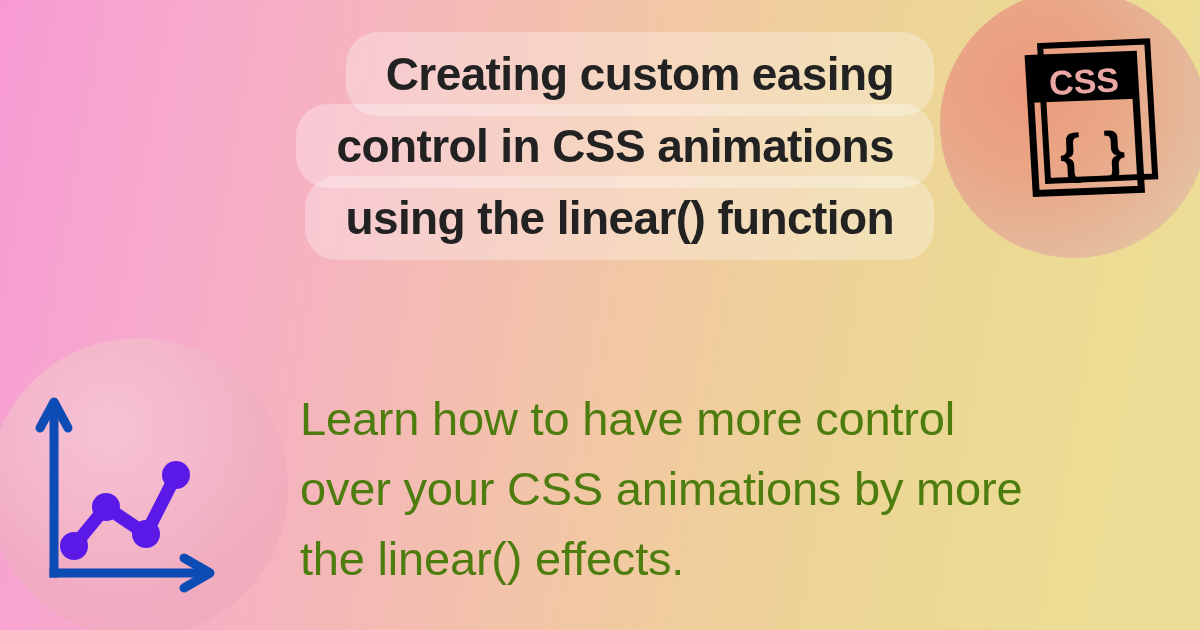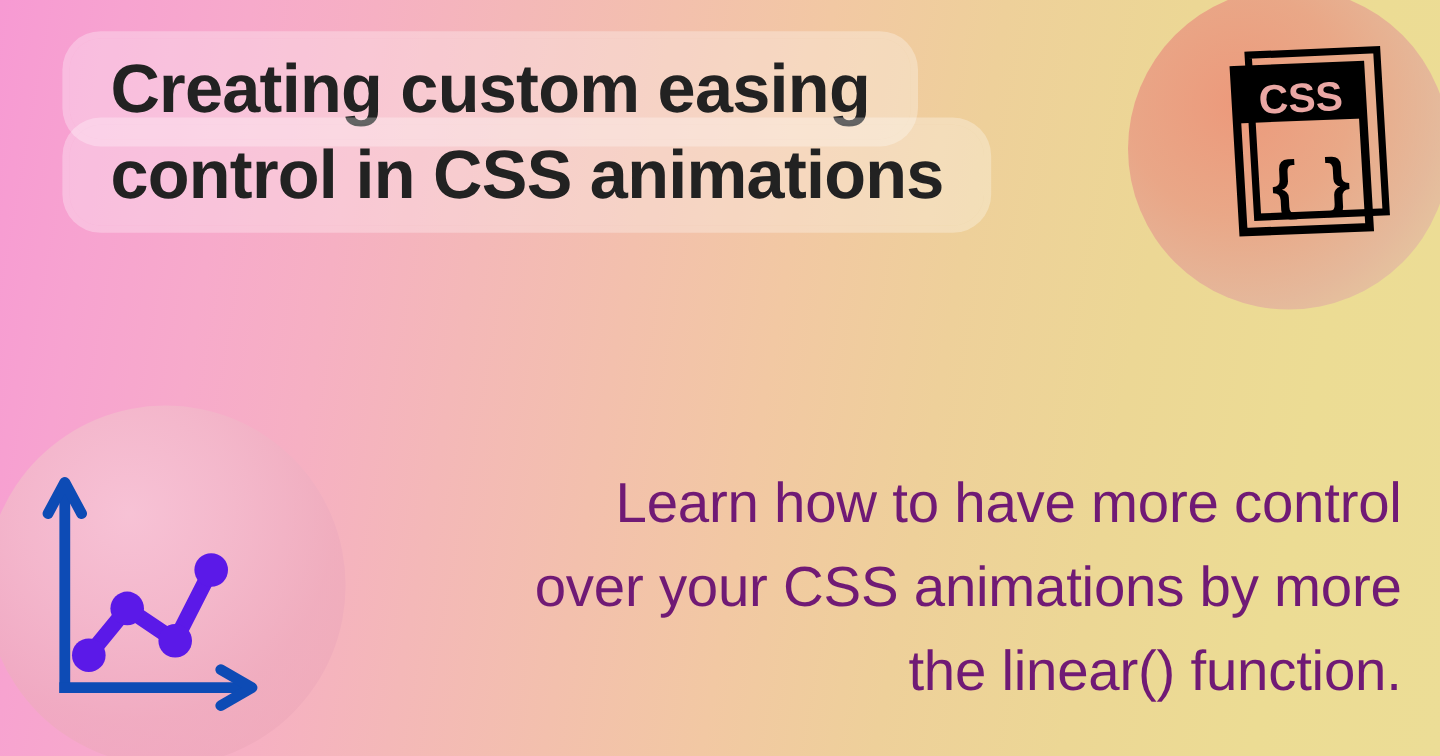--- a/index.html
+++ b/index.html
@@ -58,48 +58,48 @@
 
   
   .title-wrap {
     position:absolute;
     left:58px;
     top:38px;
     width:870px;
   }
 
   .title {
-    font-size:57px;
+    font-size:46px;
     font-weight:bold;
     line-height:72px;
     letter-spacing:-0.6px;
     color:#222222;
-    text-align:left;
+    text-align:right;
   }
 
   .title .ln {
     display:inline;
     background:rgba(255,255,255,0.30);
     box-decoration-break:clone;
     -webkit-box-decoration-break:clone;
     border-radius:26px;
     padding:10px 34px;
     box-shadow:0 0 0 6px rgba(255,255,255,0.30);
   }
 
   
   .subtitle {
     position:absolute;
     left:300px;
     top:384px;
     width:868px;
-    text-align:right;
+    text-align:left;
     font-size:47px;
     line-height:70px;
-    color:#701a75;
+    color:#4d7c0f;
     letter-spacing:-0.2px;
   }
 
   
   .icon-css {
     position:absolute;
     right:16px;
     top:18px;
     width:170px;
     height:190px;
@@ -153,20 +153,21 @@
     <circle cx="88" cy="127" r="14" fill="#5b19e8"></circle>
     <circle cx="128" cy="154" r="14" fill="#5b19e8"></circle>
     <circle cx="158" cy="95" r="14" fill="#5b19e8"></circle>
   </svg>
 </div>
 
 <div class="title-wrap">
   <div class="title">
     <span class="ln">Creating custom easing</span><br>
     <span class="ln">control in CSS animations</span><br>
+    <span class="ln">using the linear() function</span>
   </div>
 </div>
 
 <div class="subtitle">
   <div>Learn how to have more control</div>
   <div>over your CSS animations by more</div>
-  <div>the linear() function.</div>
+  <div>the linear() effects.</div>
 </div>
 
 </body></html>

